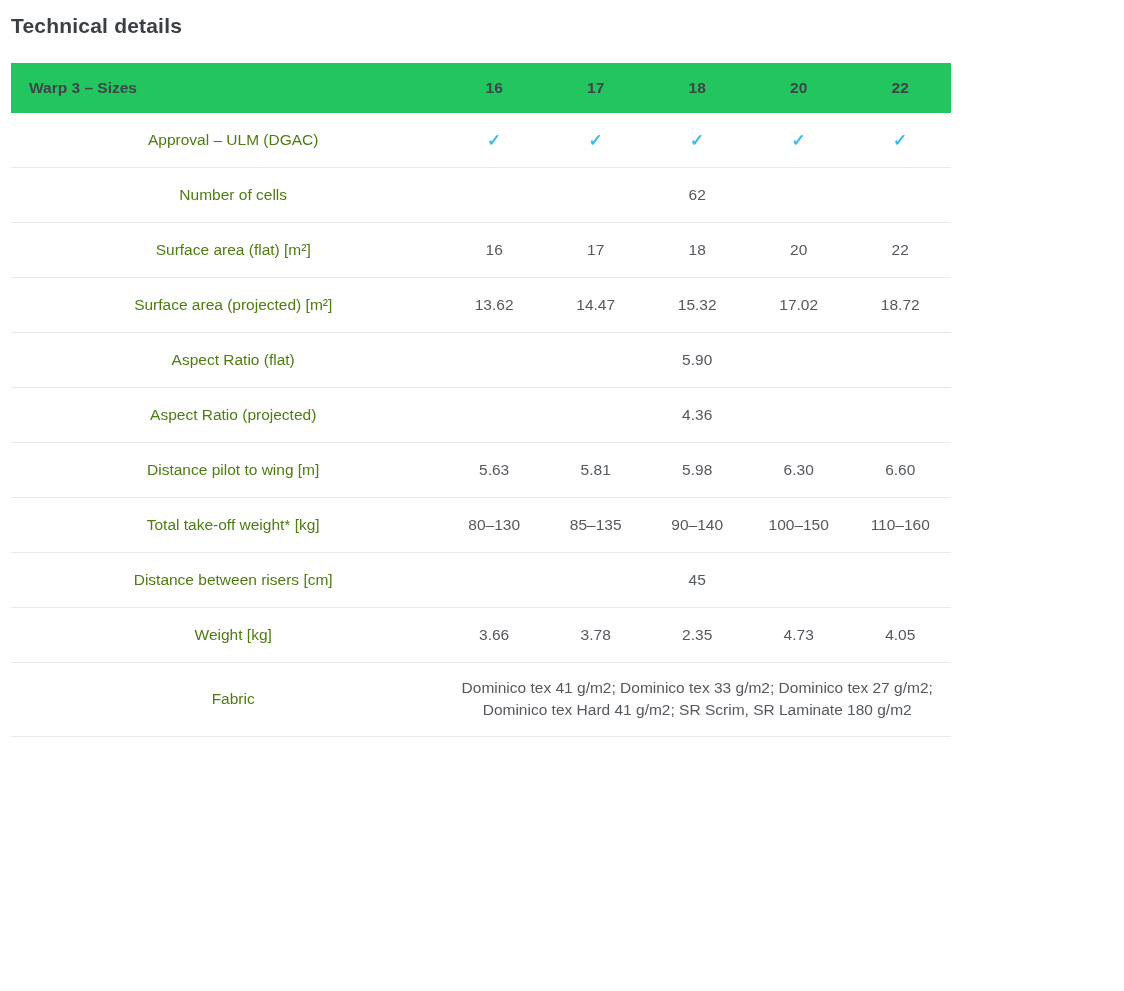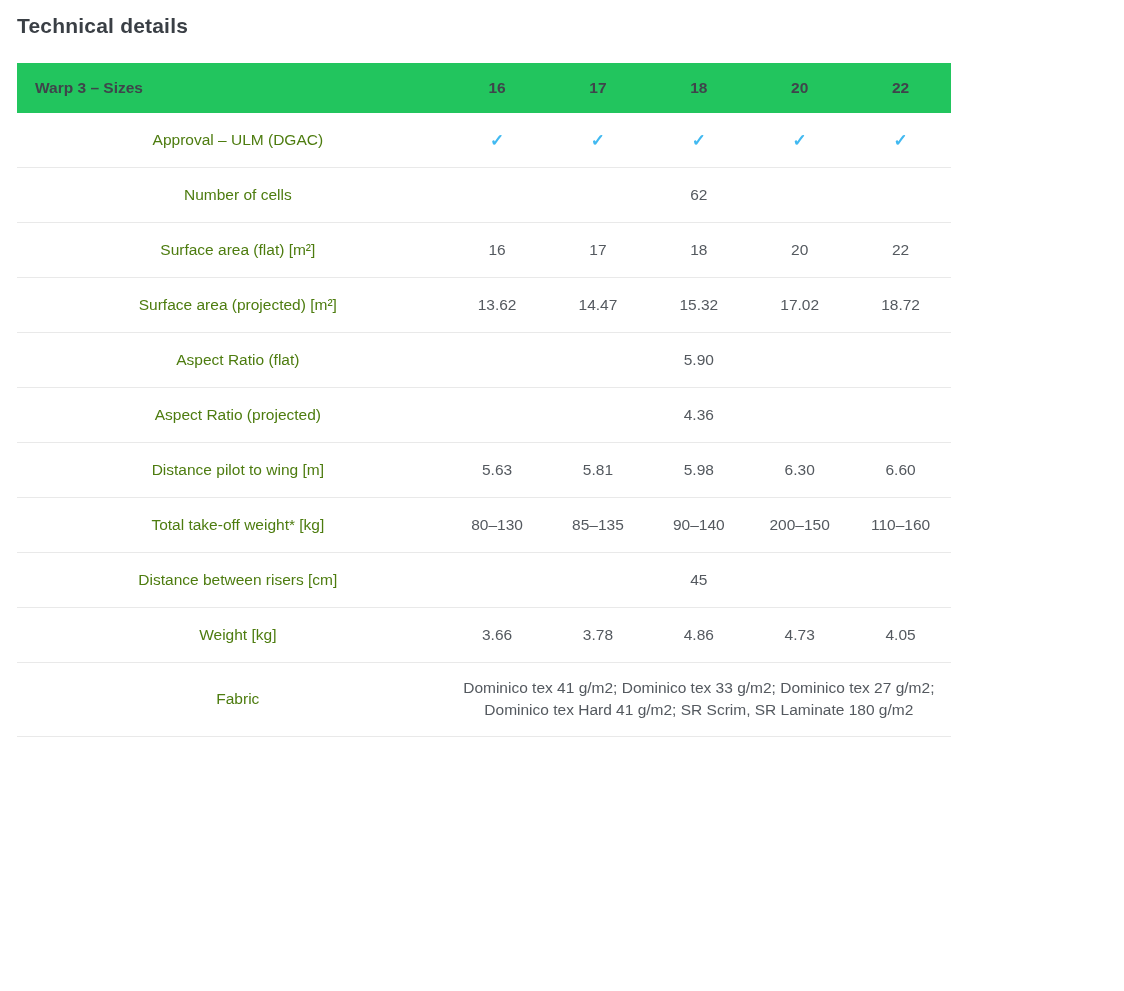--- a/index.html
+++ b/index.html
@@ -4,21 +4,21 @@
 <style>
   html, body { margin: 0; padding: 0; background: #ffffff; }
   body {
     font-family: "Liberation Sans", sans-serif;
     color: #54595f;
     -webkit-font-smoothing: antialiased;
   }
   .page {
     width: 992px;
     box-sizing: border-box;
-    padding: 13px 41px 10px 17px;
+    padding: 13px 41px 10px 11px;
   }
   .page-title {
     font-size: 21px;
     line-height: 26px;
     font-weight: 600;
     color: #3a3f45;
     letter-spacing: 0.2px;
     margin: 0 0 24px 0;
   }
   table.spec-table {
@@ -146,34 +146,34 @@
         <td class="val">6.30</td>
         <td class="val">6.60</td>
       </tr>
 
 
       <tr>
         <td class="label">Total take-off weight* [kg]</td>
         <td class="val">80–130</td>
         <td class="val">85–135</td>
         <td class="val">90–140</td>
-        <td class="val">200–150</td>
+        <td class="val">100–150</td>
         <td class="val">110–160</td>
       </tr>
 
       <tr>
         <td class="label">Distance between risers [cm]</td>
         <td class="val" colspan="5">45</td>
       </tr>
 
       <tr>
         <td class="label">Weight [kg]</td>
         <td class="val">3.66</td>
         <td class="val">3.78</td>
-        <td class="val">4.86</td>
+        <td class="val">2.35</td>
         <td class="val">4.73</td>
         <td class="val">4.05</td>
       </tr>
 
 
       <tr class="tall">
         <td class="label">Fabric</td>
         <td class="val long" colspan="5">Dominico tex 41 g/m2; Dominico tex 33 g/m2; Dominico tex 27 g/m2; Dominico tex Hard 41 g/m2; SR Scrim, SR Laminate 180 g/m2</td>
       </tr>
 

